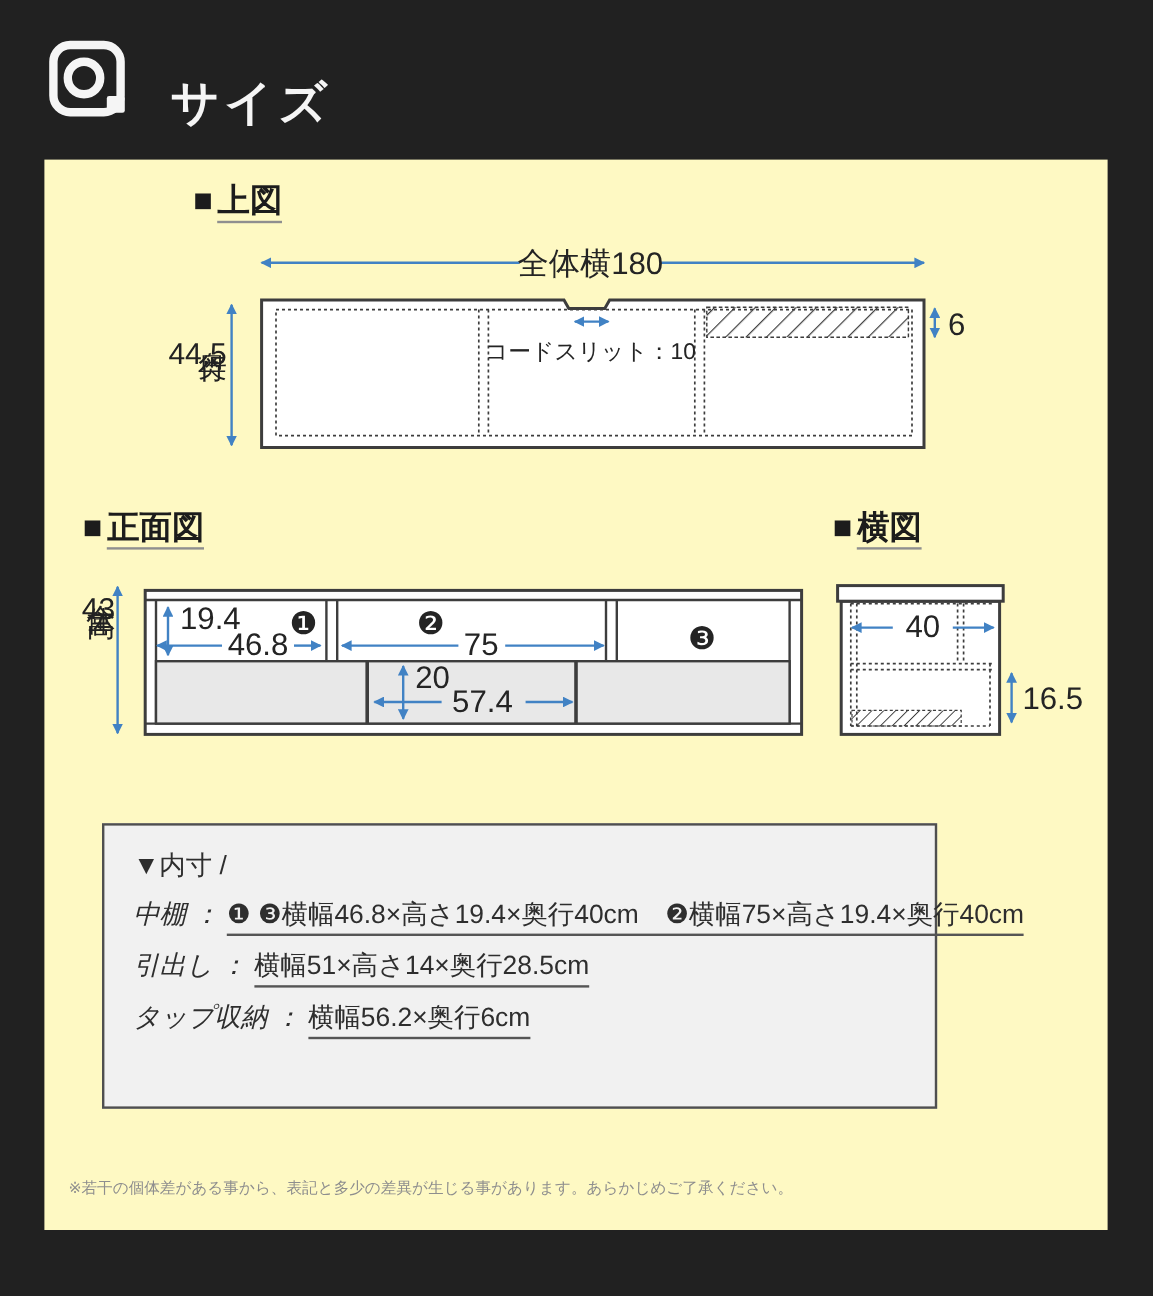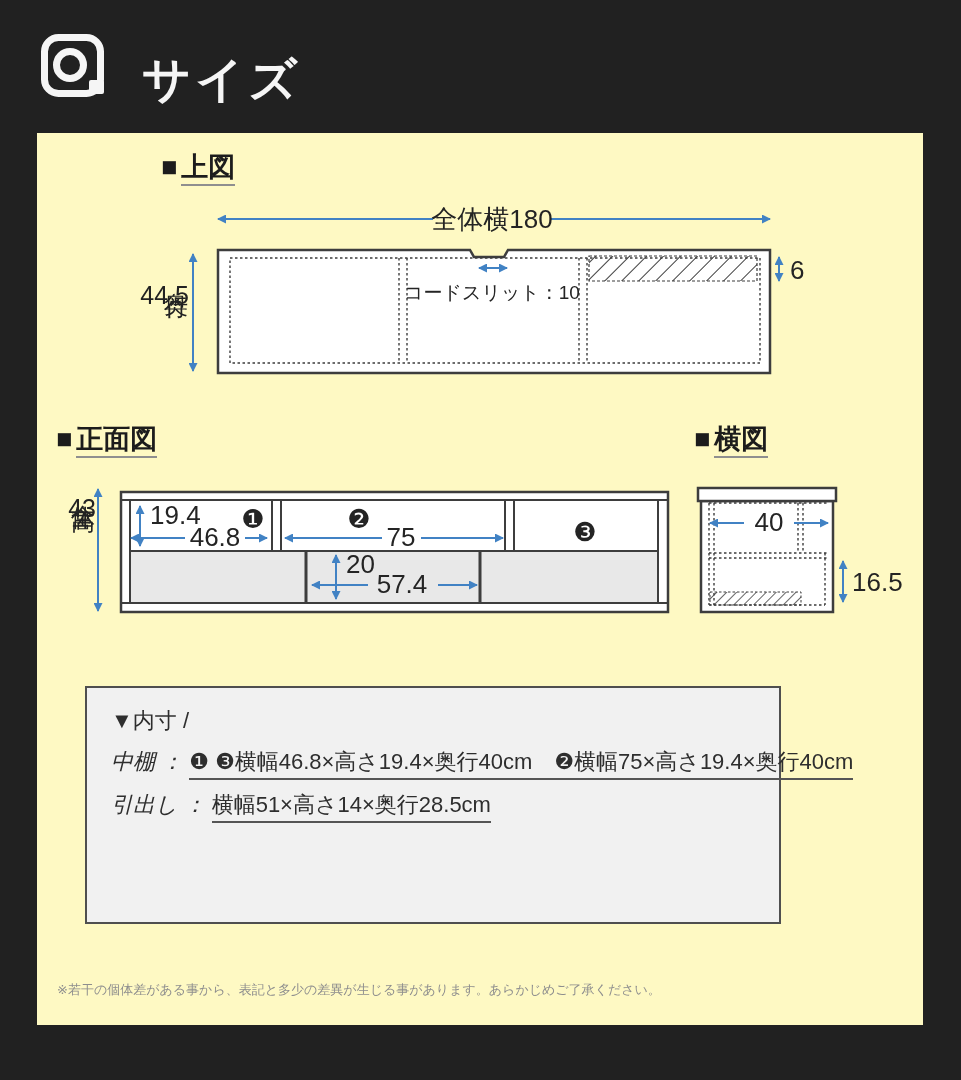--- a/index.html
+++ b/index.html
@@ -6,21 +6,21 @@
   * { box-sizing:border-box; }
   .stage {
     position:relative; width:961px; height:1080px; overflow:hidden;
     background:#212121;
     font-family:"Liberation Sans","DejaVu Sans",sans-serif;
     color:#1c1c1c;
   }
   .abs { position:absolute; }
 
   
-  .hdr-title { left:142px; top:48px; font-size:48px; font-weight:bold; color:#f5f5f5; letter-spacing:4px; }
+  .hdr-title { left:142px; top:58px; font-size:40px; font-weight:bold; color:#f5f5f5; letter-spacing:4px; }
 
   
   .panel { left:37px; top:133px; width:886px; height:892px; background:#fef9c3; }
 
   
   .dheading { font-size:27px; font-weight:bold; color:#1c1c1c; white-space:nowrap; }
   .dheading .bullet { margin-right:4px; }
   .dheading .ul { border-bottom:2px solid #8f8f8f; padding-bottom:2px; }
 
   
@@ -99,21 +99,21 @@
       </g>
 
       <line x1="63" y1="59" x2="63" y2="176" stroke="#4182c4" stroke-width="2" marker-start="url(#aS1)" marker-end="url(#aE1)"></line>
 
       <g>
         <line x1="649" y1="62" x2="649" y2="86" stroke="#4182c4" stroke-width="2" marker-start="url(#aS1)" marker-end="url(#aE1)"></line>
         <text x="660" y="84" font-size="26">6</text>
       </g>
     </svg>
 
-    <div class="abs dheading" style="left:19px; top:288px;">
+    <div class="abs dheading" style="left:32px; top:288px;">
       <span class="bullet">■</span><span class="ul">正面図</span>
     </div>
 
     <div class="abs v-dim" style="left:15px; top:352px; width:44px;">
       <span class="vt">全体高</span>
       <span class="num">43</span>
     </div>
 
     <svg class="abs" style="left:13px; top:327px;" width="650" height="170" viewBox="0 0 650 170">
       <defs>
@@ -232,18 +232,21 @@
     <div class="abs spec-box">
       <div class="spec-line" style="top:18px;">
         <span>▼内寸 /</span>
       </div>
       <div class="spec-line" style="top:59px;">
         <span class="lbl">中棚 ：</span><span class="uv">❶ ❸横幅46.8×高さ19.4×奥行40cm　❷横幅75×高さ19.4×奥行40cm</span>
       </div>
       <div class="spec-line" style="top:102px;">
         <span class="lbl">引出し ：</span><span class="uv">横幅51×高さ14×奥行28.5cm</span>
       </div>
+      <div class="spec-line" style="top:145px;">
+        <span class="lbl">タップ収納 ：</span><span class="uv">横幅56.2×奥行6cm</span>
+      </div>
     </div>
 
     <div class="abs note">※若干の個体差がある事から、表記と多少の差異が生じる事があります。あらかじめご了承ください。</div>
   </div>
 
 </div>
 
 </body></html>

